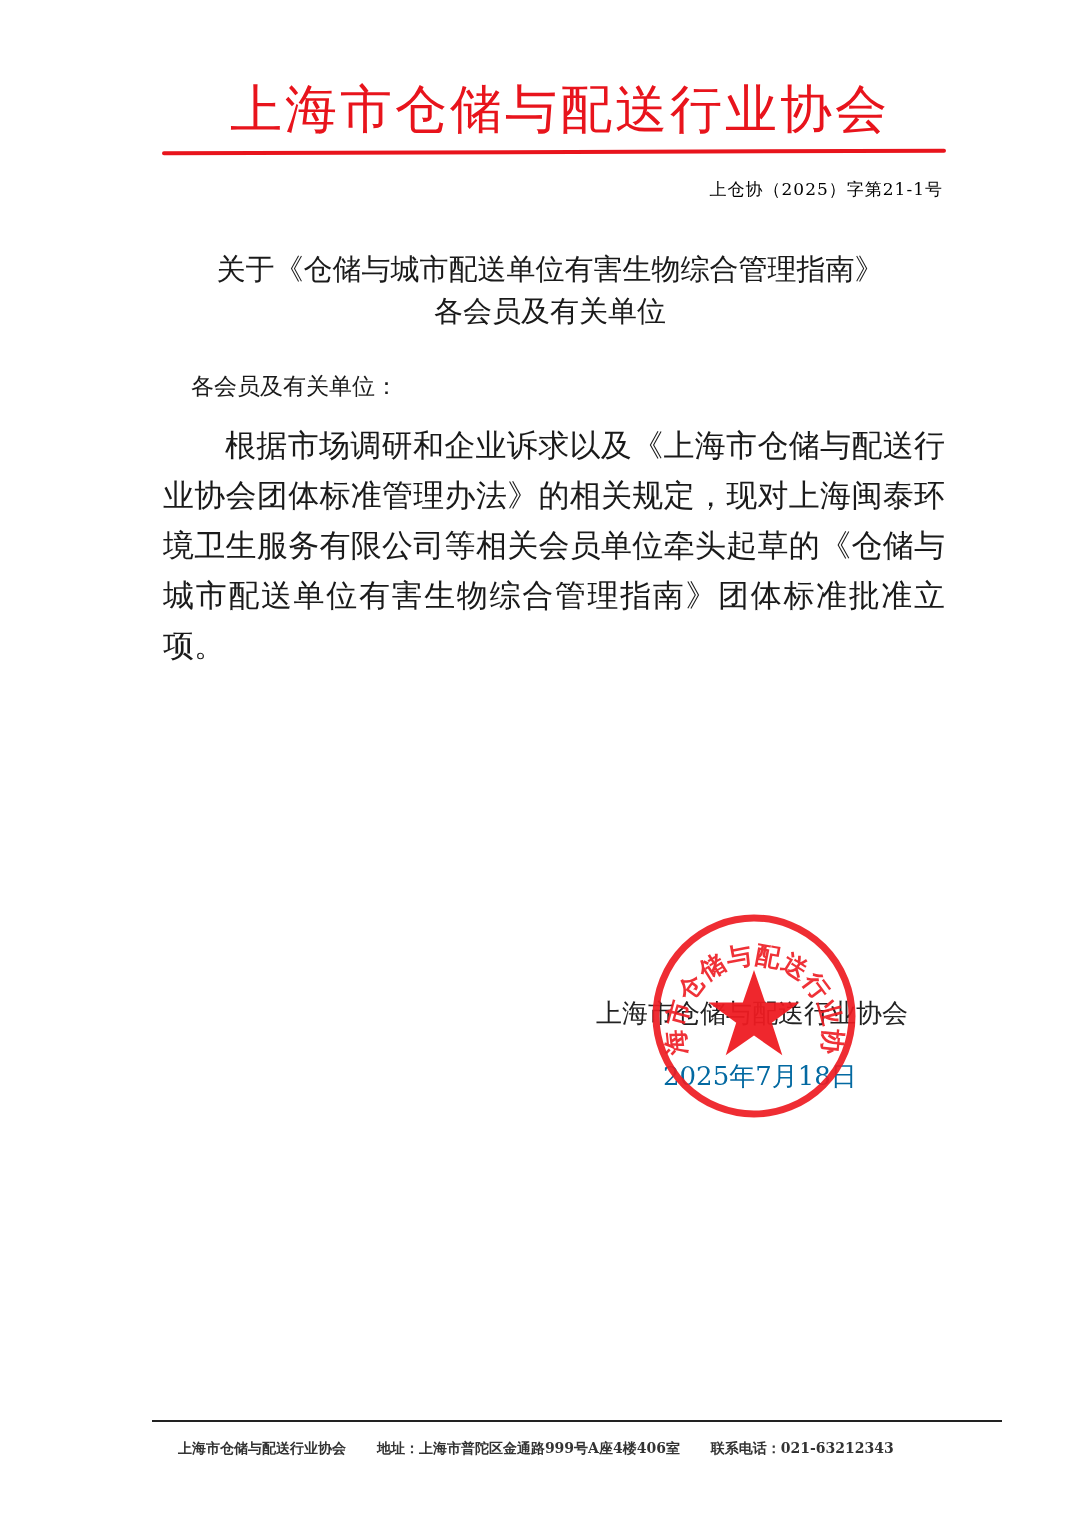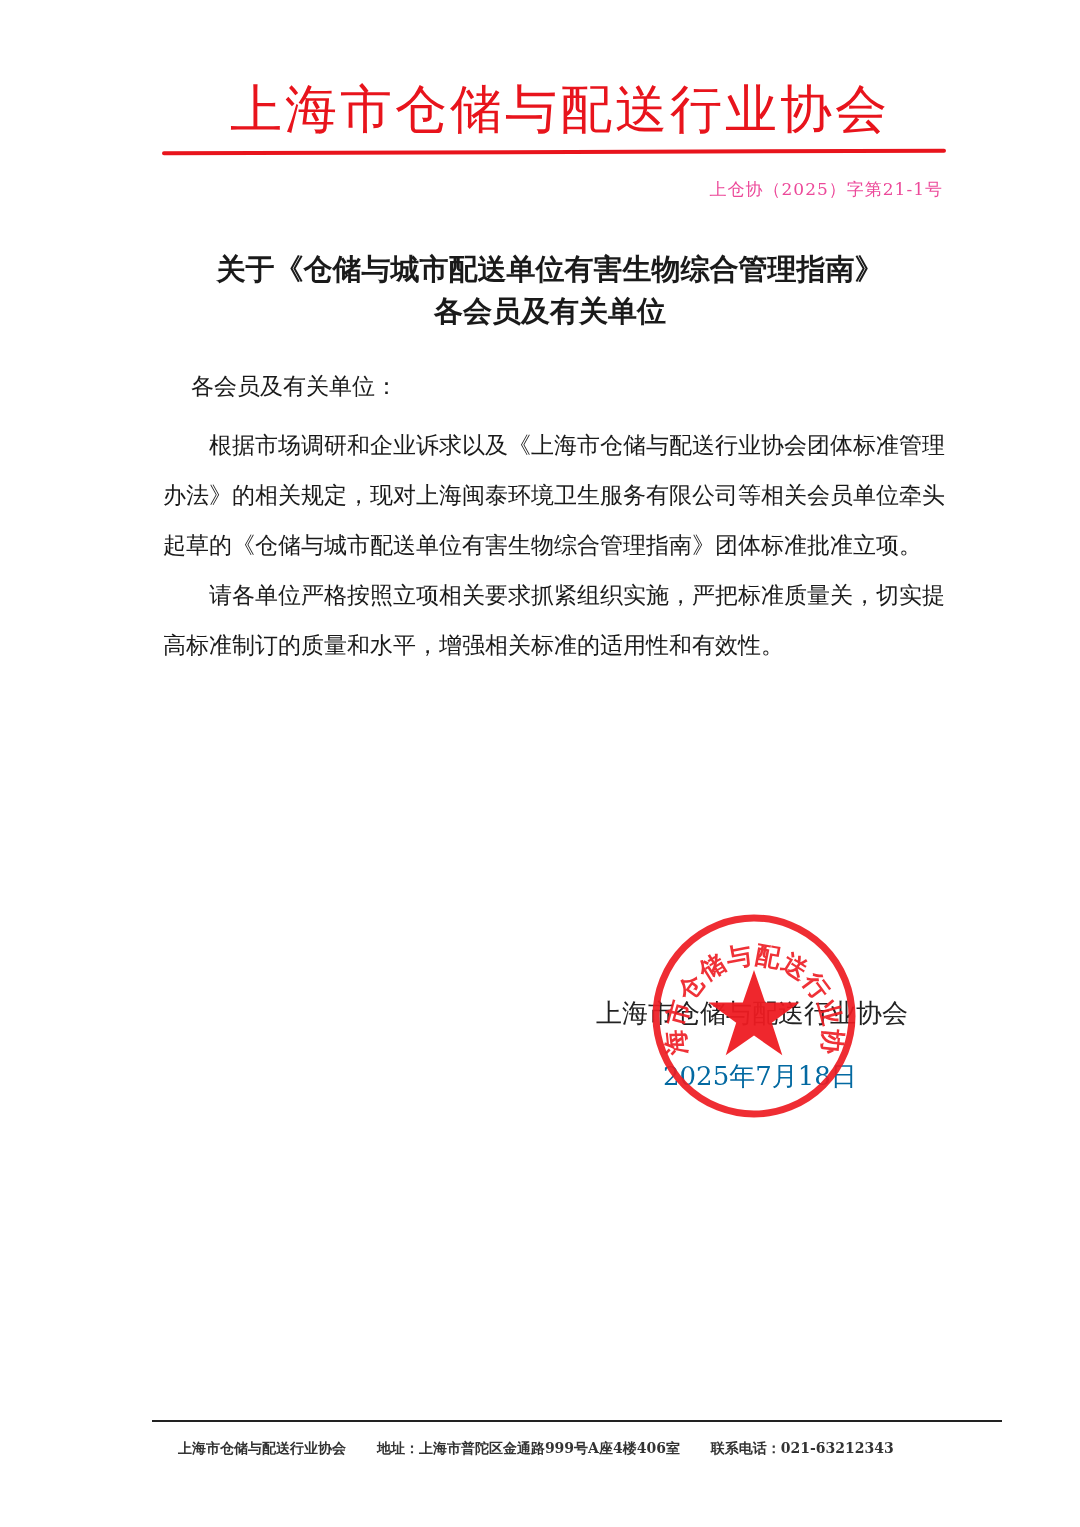--- a/index.html
+++ b/index.html
@@ -5,28 +5,28 @@
   html, body { margin: 0; padding: 0; background: #ffffff; }
   body { width: 1080px; height: 1527px; position: relative; overflow: hidden;
          font-family: "DejaVu Serif", "Liberation Serif", serif; color: #1a1a1a; }
   .page { position: absolute; left: 0; top: 0; width: 1080px; height: 1171px; background: #fff; }
 
   .org-header { position: absolute; left: 160px; top: 74px; width: 800px; text-align: center;
                 color: #e8141c; font-size: 52px; letter-spacing: 3px; line-height: 70px;
                 font-family: "DejaVu Serif", "Liberation Serif", serif; }
   .red-rule { position: absolute; left: 162px; top: 150px; width: 784px; height: 4px; background: #e8141c;
               border-radius: 2px; transform: rotate(-0.2deg); }
-  .doc-number { position: absolute; right: 137px; top: 178px; font-size: 17px; color: #ec4899;
+  .doc-number { position: absolute; right: 137px; top: 178px; font-size: 17px; color: #000000;
                 letter-spacing: 1px; }
 
   .title { position: absolute; left: 150px; top: 248px; width: 800px; text-align: center;
-           font-size: 29px; line-height: 42px; font-weight: bold; color: #1a1a1a; }
+           font-size: 29px; line-height: 42px; font-weight: normal; color: #1a1a1a; }
 
   .salutation { position: absolute; left: 163px; top: 370px; font-size: 23px; line-height: 32px; margin-left: 28px; }
-  .body { position: absolute; left: 163px; top: 420px; width: 782px; font-size: 23px; line-height: 50px;
+  .body { position: absolute; left: 163px; top: 420px; width: 782px; font-size: 31px; line-height: 50px;
           text-align: justify; }
   .body p { margin: 0; text-indent: 2em; }
 
   .signature { position: absolute; left: 596px; top: 995px; font-size: 26px; line-height: 36px; color: #222; }
   .sign-date { position: absolute; left: 663px; top: 1058px; font-size: 26px; line-height: 36px; color: #0369a1; }
 
   .seal { position: absolute; left: 650px; top: 912px; width: 208px; height: 208px; pointer-events: none; }
 
   .footer-rule { position: absolute; left: 152px; top: 1420px; width: 850px; height: 2px; background: #222; }
   .footer { position: absolute; left: 178px; top: 1440px; font-size: 14px; color: #333; white-space: nowrap; font-weight: bold; }
@@ -43,21 +43,20 @@
 
   <div class="title">
     <div>关于《仓储与城市配送单位有害生物综合管理指南》</div>
     <div>各会员及有关单位</div>
   </div>
 
   <div class="salutation">各会员及有关单位：</div>
 
   <div class="body">
     <p>根据市场调研和企业诉求以及《上海市仓储与配送行业协会团体标准管理办法》的相关规定，现对上海闽泰环境卫生服务有限公司等相关会员单位牵头起草的《仓储与城市配送单位有害生物综合管理指南》团体标准批准立项。</p>
-    <p>请各单位严格按照立项相关要求抓紧组织实施，严把标准质量关，切实提高标准制订的质量和水平，增强相关标准的适用性和有效性。</p>
   </div>
 
   <div class="signature">上海市仓储与配送行业协会</div>
   <div class="sign-date">2025年7月18日</div>
 
   <svg class="seal" viewBox="0 0 208 208" xmlns="http://www.w3.org/2000/svg">
     <defs>
       <path id="sealArc" d="M 40 150 A 70 70 0 1 1 168 150" fill="none"></path>
     </defs>
     <circle cx="104" cy="104" r="98" fill="none" stroke="#ee1b22" stroke-width="7" opacity="0.92"></circle>

